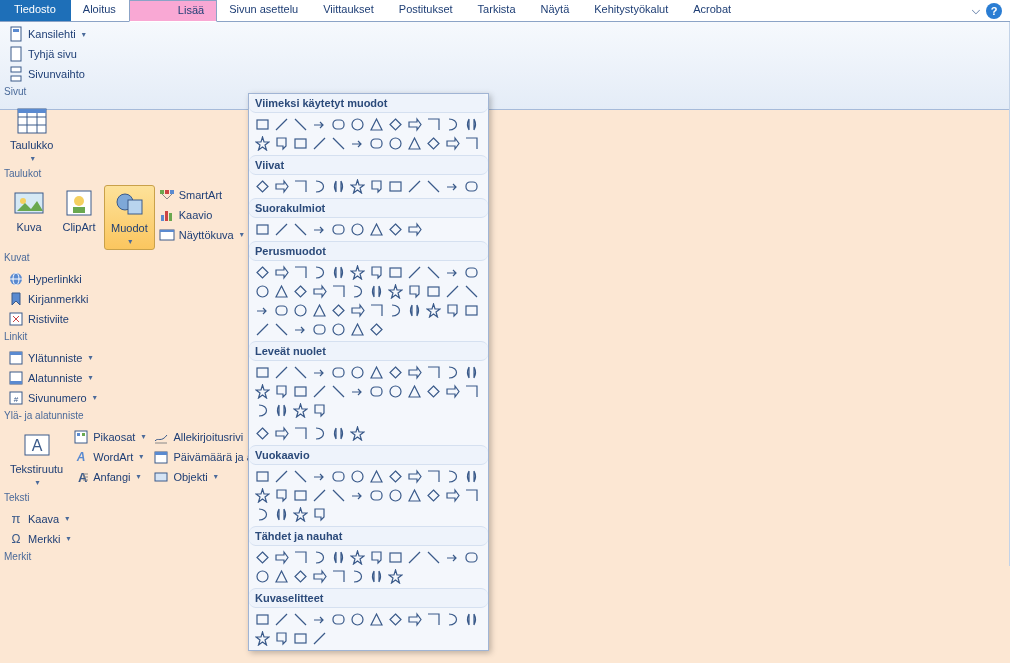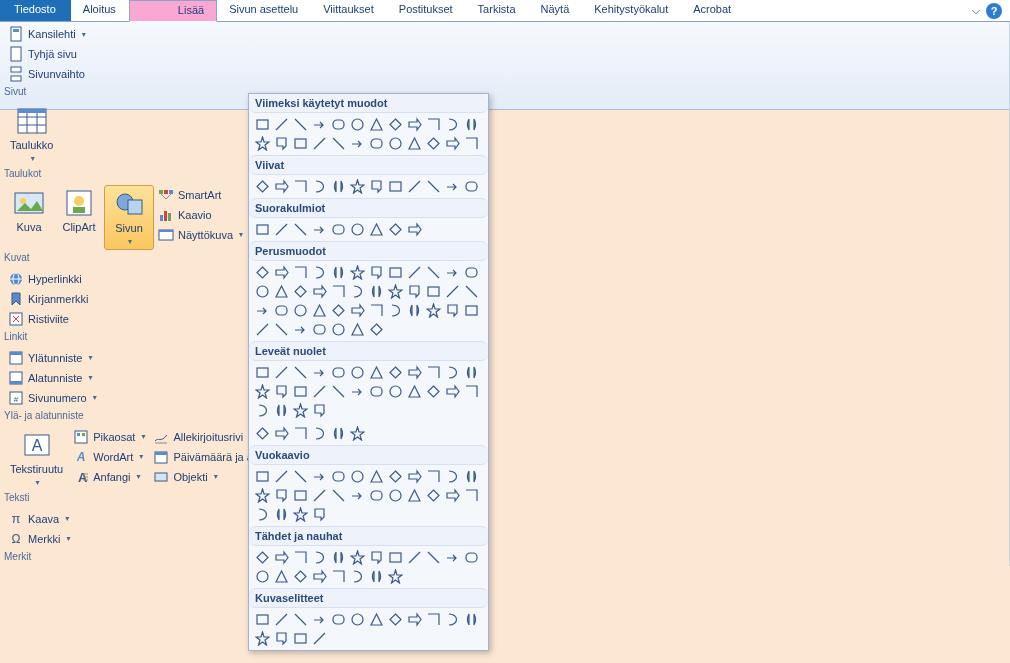--- a/index.html
+++ b/index.html
@@ -138,21 +138,21 @@
           </span>
         <span class="big-btn-label">ClipArt</span>
       </div>
       <div class="big-btn active">
         <span class="big-icon">
             <svg viewBox="0 0 32 32" width="32" height="32">
               <circle cx="12" cy="14" r="8" fill="#7ea8d8" stroke="#3a5a8a"></circle>
               <rect x="15" y="12" width="14" height="14" fill="#b8d4ee" stroke="#3a5a8a"></rect>
             </svg>
           </span>
-        <span class="big-btn-label"><span>Sivun</span><br><span class="dd">▾</span></span>
+        <span class="big-btn-label"><span>Muodot</span><br><span class="dd">▾</span></span>
       </div>
       <div class="col">
         <div class="small-row">
           <span class="small-icon">
               <svg class="ri" viewBox="0 0 16 16">
                 <rect x="1" y="3" width="4" height="4" fill="#6aa84f"></rect>
                 <rect x="6" y="3" width="4" height="4" fill="#c44"></rect>
                 <rect x="11" y="3" width="4" height="4" fill="#5a8ad0"></rect>
                 <path d="M3 7 L8 12 L13 7" stroke="#888" fill="none"></path>
               </svg>

